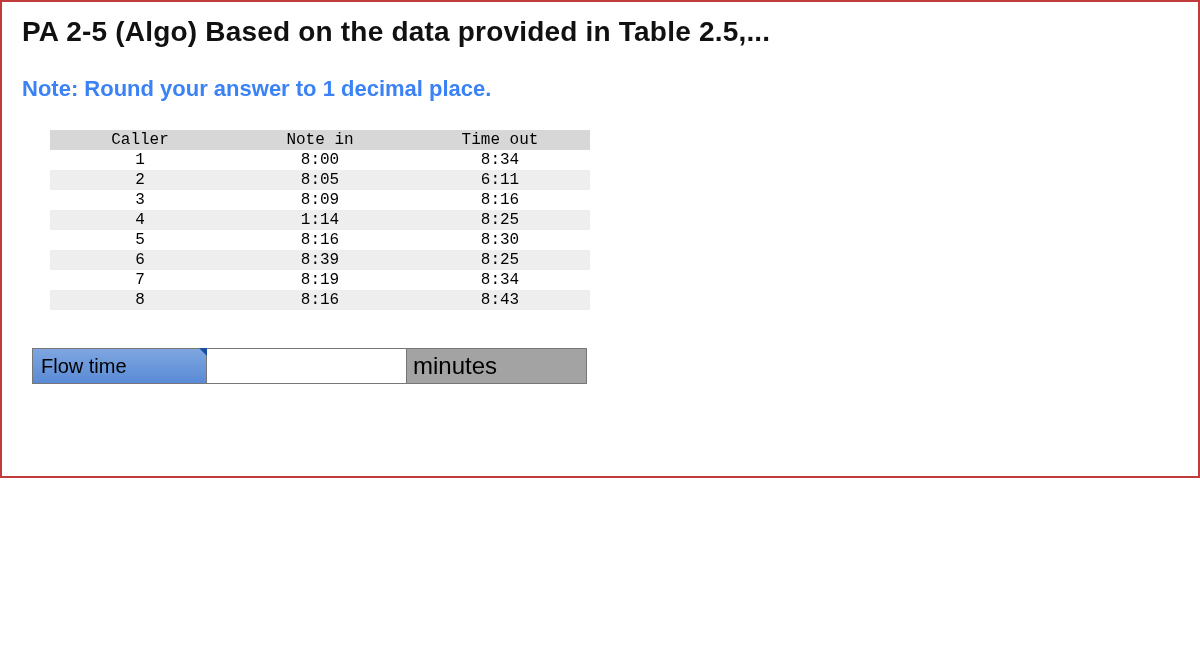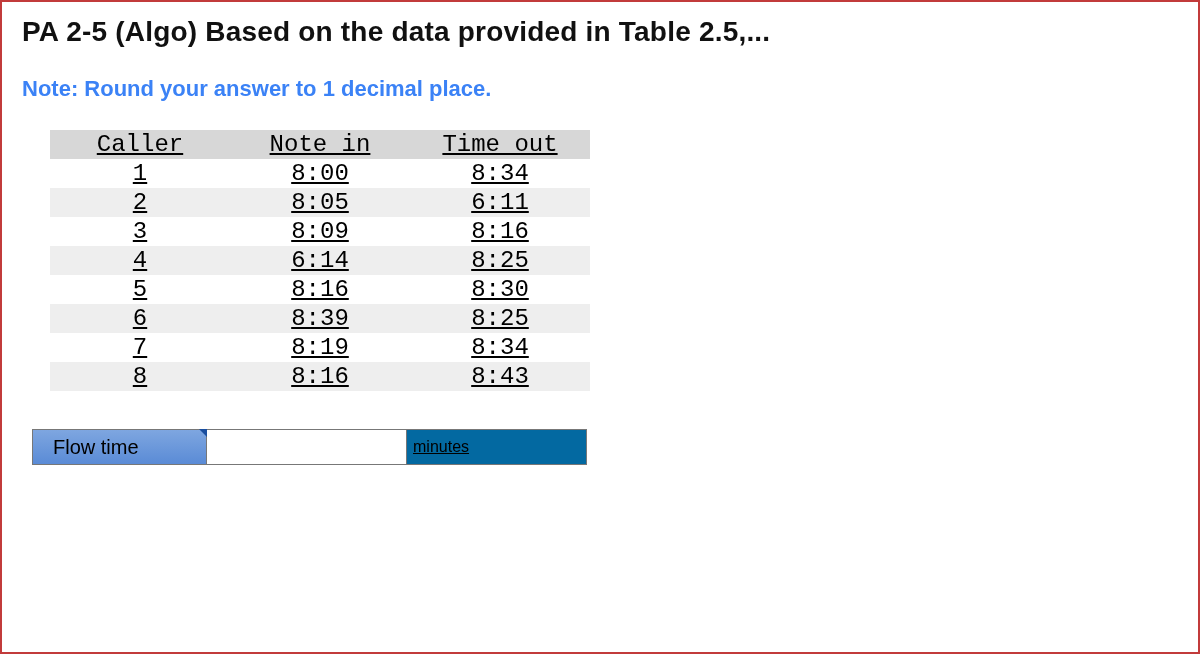--- a/index.html
+++ b/index.html
@@ -4,21 +4,21 @@
 <style>
   * { box-sizing: border-box; }
   body {
     margin: 0;
     padding: 0;
     font-family: Arial, Helvetica, sans-serif;
     background: #fff;
   }
   .outer {
     width: 1200px;
-    height: 654px;
+    height: 478px;
     border: 2px solid #c23b3b;
     padding: 10px 20px 20px 20px;
     position: relative;
   }
   .title {
     font-size: 28px;
     font-weight: bold;
     color: #111;
     margin: 4px 0 28px 0;
     letter-spacing: .2px;
@@ -33,24 +33,23 @@
     font-size: 22px;
     font-weight: bold;
     color: #3b82f6;
     margin: 0 0 28px 0;
   }
 
   
   .dtable {
     border-collapse: collapse;
     font-family: "Courier New", Courier, monospace;
-    font-size: 24px;
+    font-size: 16px;
     color: #000;
     margin-left: 28px;
-    text-decoration: underline;
   }
   .dtable th, .dtable td {
     text-align: center;
     padding: 1px 0;
     width: 180px;
   }
   .dtable th {
     font-weight: normal;
     background: #d7d7d7;
   }
@@ -67,21 +66,21 @@
     height: 36px;
   }
   .ans-label {
     width: 175px;
     border: 1px solid #777;
     background: linear-gradient(#7ea6e0, #5a8bd6);
     color: #000;
     font-size: 20px;
     display: flex;
     align-items: center;
-    padding-left: 20px;
+    padding-left: 8px;
     position: relative;
   }
   .ans-label::after {
     content: "";
     position: absolute;
     right: -1px;
     top: -1px;
     width: 8px;
     height: 8px;
     background: #1a4e9e;
@@ -93,26 +92,25 @@
     border-left: none;
     background: #fff;
     font-size: 18px;
     padding: 0 6px;
     outline: none;
   }
   .ans-unit {
     width: 180px;
     border: 1px solid #777;
     border-left: none;
-    font-size: 16px;
+    font-size: 24px;
     display: flex;
     align-items: center;
     padding-left: 6px;
-    background: #0369a1;
-    text-decoration: underline;
+    background: #a3a3a3;
   }
 </style>
 </head>
 <body>
 
 <div class="outer">
 
   <div class="title">PA 2-5 (Algo) Based on the data provided in Table 2.5,...</div>
 
   <div class="note">Note: Round your answer to 1 decimal place.</div>
@@ -134,21 +132,21 @@
       <td>8:05</td>
       <td>6:11</td>
     </tr>
     <tr>
       <td>3</td>
       <td>8:09</td>
       <td>8:16</td>
     </tr>
     <tr class="alt">
       <td>4</td>
-      <td>6:14</td>
+      <td>1:14</td>
       <td>8:25</td>
     </tr>
     <tr>
       <td>5</td>
       <td>8:16</td>
       <td>8:30</td>
     </tr>
     <tr class="alt">
       <td>6</td>
       <td>8:39</td>

